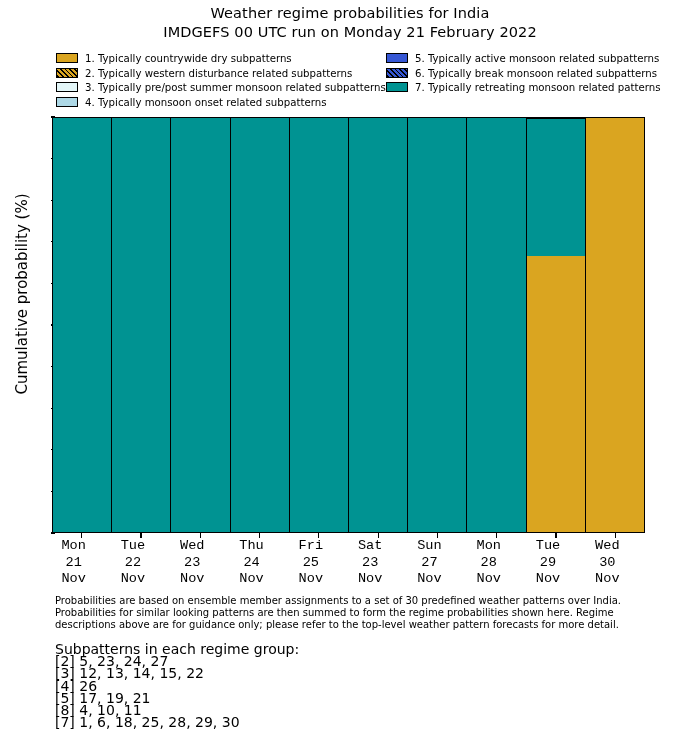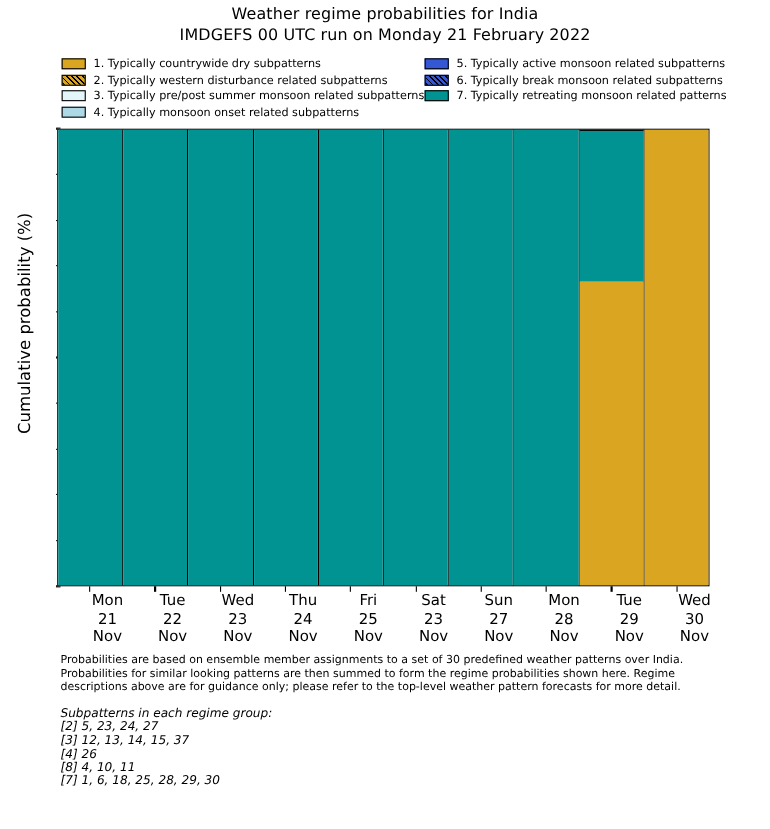--- a/index.html
+++ b/index.html
@@ -50,35 +50,35 @@
   .bar{
     position:relative;flex:1 1 0;height:100%;
     display:flex;flex-direction:column-reverse;
     border-right:1.3px solid #000;box-sizing:border-box;
   }
   .bar:last-child{border-right:none;}
   .seg{width:100%;position:relative;box-sizing:border-box;}
   .seg.topline{border-top:1.3px solid #000;}
   .ytickmark{position:absolute;width:4.5px;height:1.3px;background:#000;right:645px;}
 
-  .xticks{position:absolute;left:68px;top:533px;width:593px;height:58px;display:flex;}
+  .xticks{position:absolute;left:44px;top:533px;width:593px;height:58px;display:flex;font-family:Liberation Mono, monospace;}
   .xtick{
     flex:1 1 0;text-align:center;font-size:13.6px;line-height:16.6px;color:#000;
     padding-top:5px;
   }
   .xtickmark{position:absolute;width:1.3px;height:4.5px;background:#000;top:533px;}
 
   
   .note{
     position:absolute;left:55px;top:595px;width:600px;
     font-size:10px;line-height:12.2px;color:#000;
   }
   .groups{
     position:absolute;left:55px;top:643px;width:500px;
-    font-size:11px;line-height:12.2px;color:#000;font-style:italic;
+    font-size:14px;line-height:12.2px;color:#000;
   }
   .groups .ghead{margin-bottom:0;}
   .groups .grow{white-space:nowrap;}
 </style>
 </head>
 <body>
 
 <div id="stage">
 
   <div class="titles">
@@ -245,20 +245,21 @@
   <div class="note" id="note">
       <div>Probabilities are based on ensemble member assignments to a set of 30 predefined weather patterns over India.</div>
       <div>Probabilities for similar looking patterns are then summed to form the regime probabilities shown here. Regime</div>
       <div>descriptions above are for guidance only; please refer to the top-level weather pattern forecasts for more detail.</div>
     </div>
 
   <div class="groups">
     <div class="ghead">Subpatterns in each regime group:</div>
     <div id="grouplist">
         <div class="grow">[2] 5, 23, 24, 27</div>
-        <div class="grow">[3] 12, 13, 14, 15, 37</div>
+        <div class="grow">[3] 12, 13, 14, 15, 22</div>
         <div class="grow">[4] 26</div>
+        <div class="grow">[5] 17, 19, 21</div>
         <div class="grow">[8] 4, 10, 11</div>
         <div class="grow">[7] 1, 6, 18, 25, 28, 29, 30</div>
       </div>
   </div>
 
 </div>
 
 </body></html>

